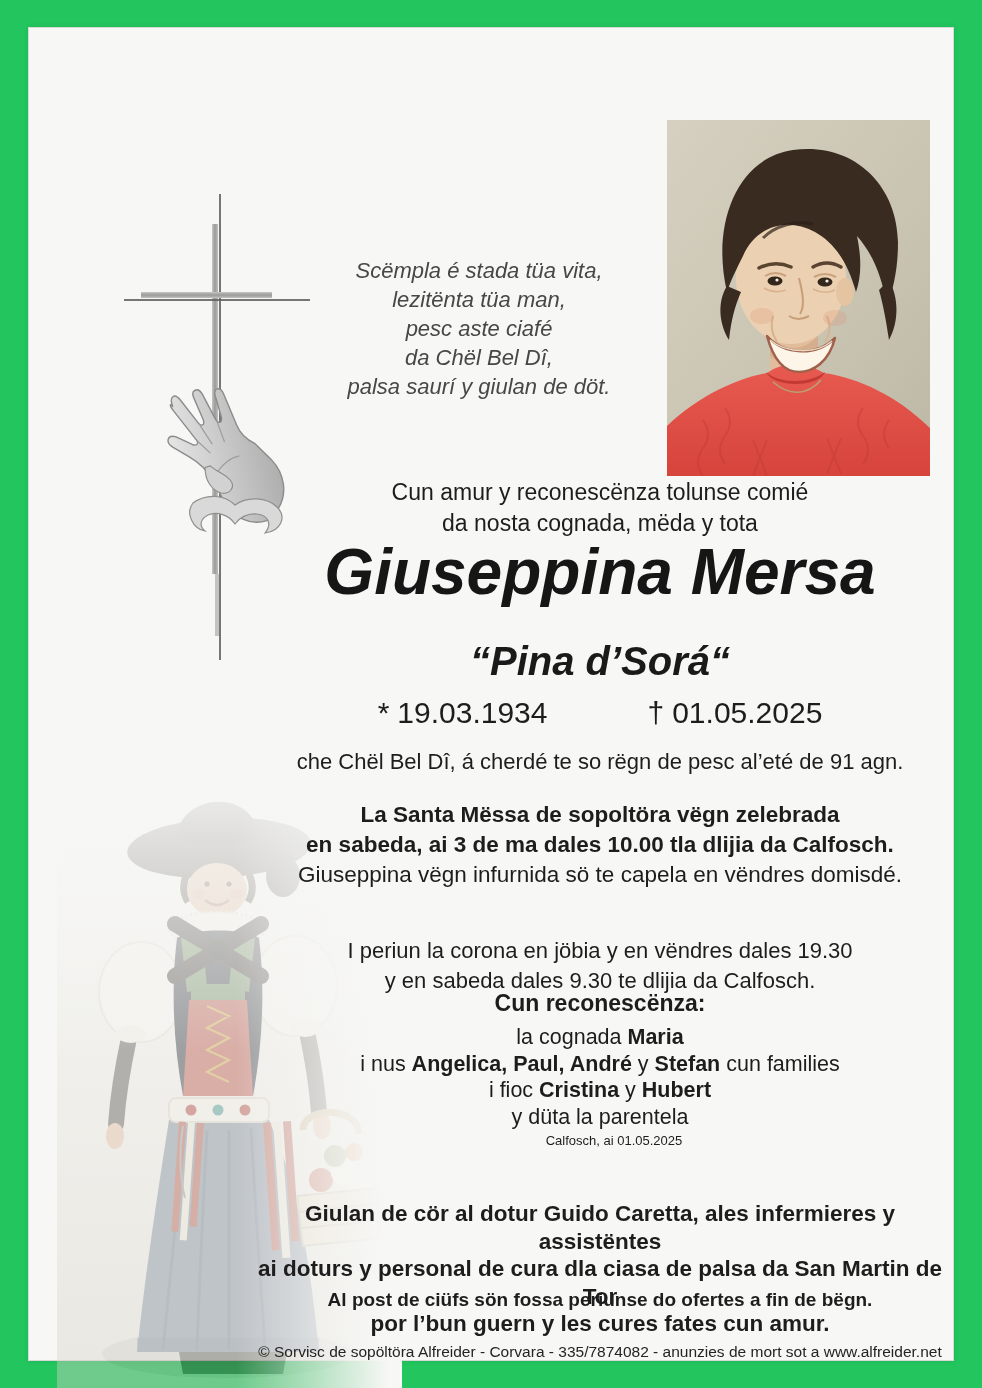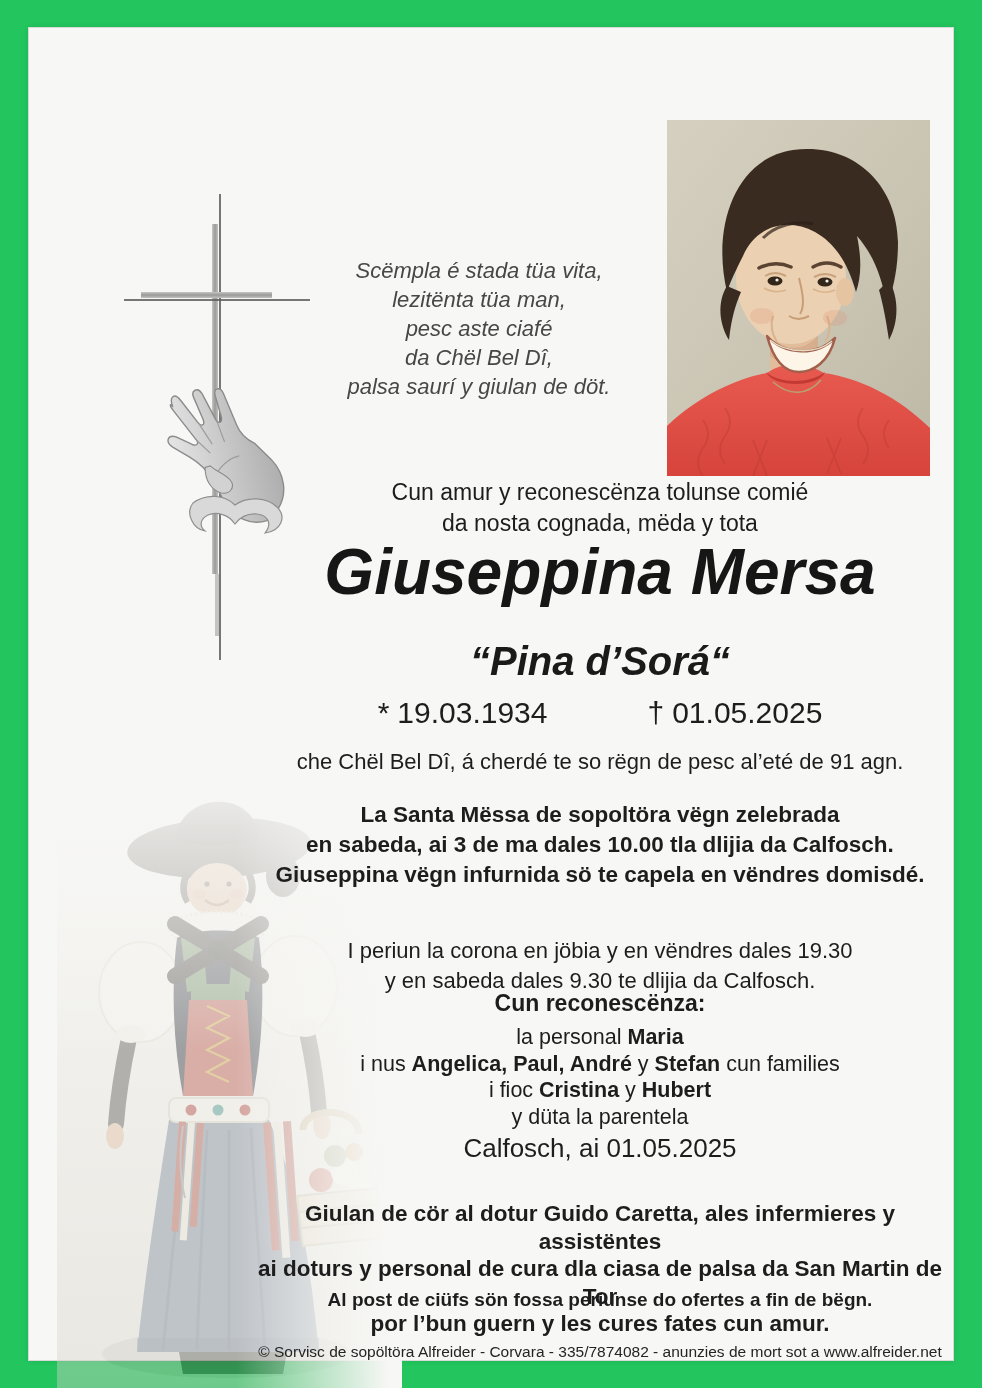--- a/index.html
+++ b/index.html
@@ -28,26 +28,26 @@
   
   .tb{position:absolute;text-align:center;z-index:5;}
   .poem{left:279px;top:256px;width:400px;font-style:italic;font-size:22px;line-height:29px;color:#474747;}
   .intro{left:250px;top:477px;width:700px;font-size:23px;line-height:31px;}
   .name{left:250px;top:536px;width:700px;font-size:64px;line-height:1.15;font-style:italic;font-weight:600;color:#161616;}
   .nickname{left:250px;top:625px;width:700px;font-size:40px;font-style:italic;font-weight:600;color:#1a1a1a;margin-top:14px;}
   .dates{left:250px;top:696px;width:700px;display:flex;justify-content:center;gap:100px;font-size:30px;}
   .dates .sym{margin-right:8px;}
   .called{left:250px;top:749px;width:700px;font-size:22px;}
   .mass{left:250px;top:800px;width:700px;font-size:22.5px;line-height:30px;font-weight:700;}
-  .chapel{left:250px;top:862px;width:700px;font-size:22.5px;font-weight:700;}
+  .chapel{left:250px;top:862px;width:700px;font-size:22.5px;font-weight:400;}
   .rosary{left:250px;top:936px;width:700px;font-size:22px;line-height:30px;}
   .fam-head{left:250px;top:990px;width:700px;font-size:23px;font-weight:700;}
   .family{left:250px;top:1024px;width:700px;font-size:21.5px;line-height:26.5px;}
   .family b{font-weight:700;}
-  .place-date{left:250px;top:1133px;width:700px;font-size:26px;}
+  .place-date{left:264px;top:1133px;width:700px;font-size:13px;}
   .thanks{left:250px;top:1200px;width:700px;font-size:22.5px;line-height:27.5px;font-weight:700;}
   .donation{left:250px;top:1289px;width:700px;font-size:19px;font-weight:700;}
   .footer{left:250px;top:1343px;width:700px;font-size:15.5px;color:#242424;}
 </style>
 </head>
 <body>
 
 <div class="page">
   <div class="card">
 
@@ -241,21 +241,21 @@
   <div class="tb chapel">Giuseppina vëgn infurnida sö te capela en vëndres domisdé.</div>
 
   <div class="tb rosary">
     <div>I periun la corona en jöbia y en vëndres dales 19.30</div>
     <div>y en sabeda dales 9.30 te dlijia da Calfosch.</div>
   </div>
 
   <div class="tb fam-head">Cun reconescënza:</div>
 
   <div class="tb family">
-    <div><span>la personal </span><b>Maria</b></div>
+    <div><span>la cognada </span><b>Maria</b></div>
     <div><span>i nus </span><b>Angelica, Paul, André</b><span> y </span><b>Stefan</b><span> cun families</span></div>
     <div><span>i fioc </span><b>Cristina</b><span> y </span><b>Hubert</b></div>
     <div>y düta la parentela</div>
   </div>
 
   <div class="tb place-date">Calfosch, ai 01.05.2025</div>
 
   <div class="tb thanks">
     <div>Giulan de cör al dotur Guido Caretta, ales infermieres y assistëntes</div>
     <div>ai doturs y personal de cura dla ciasa de palsa da San Martin de Tor</div>

